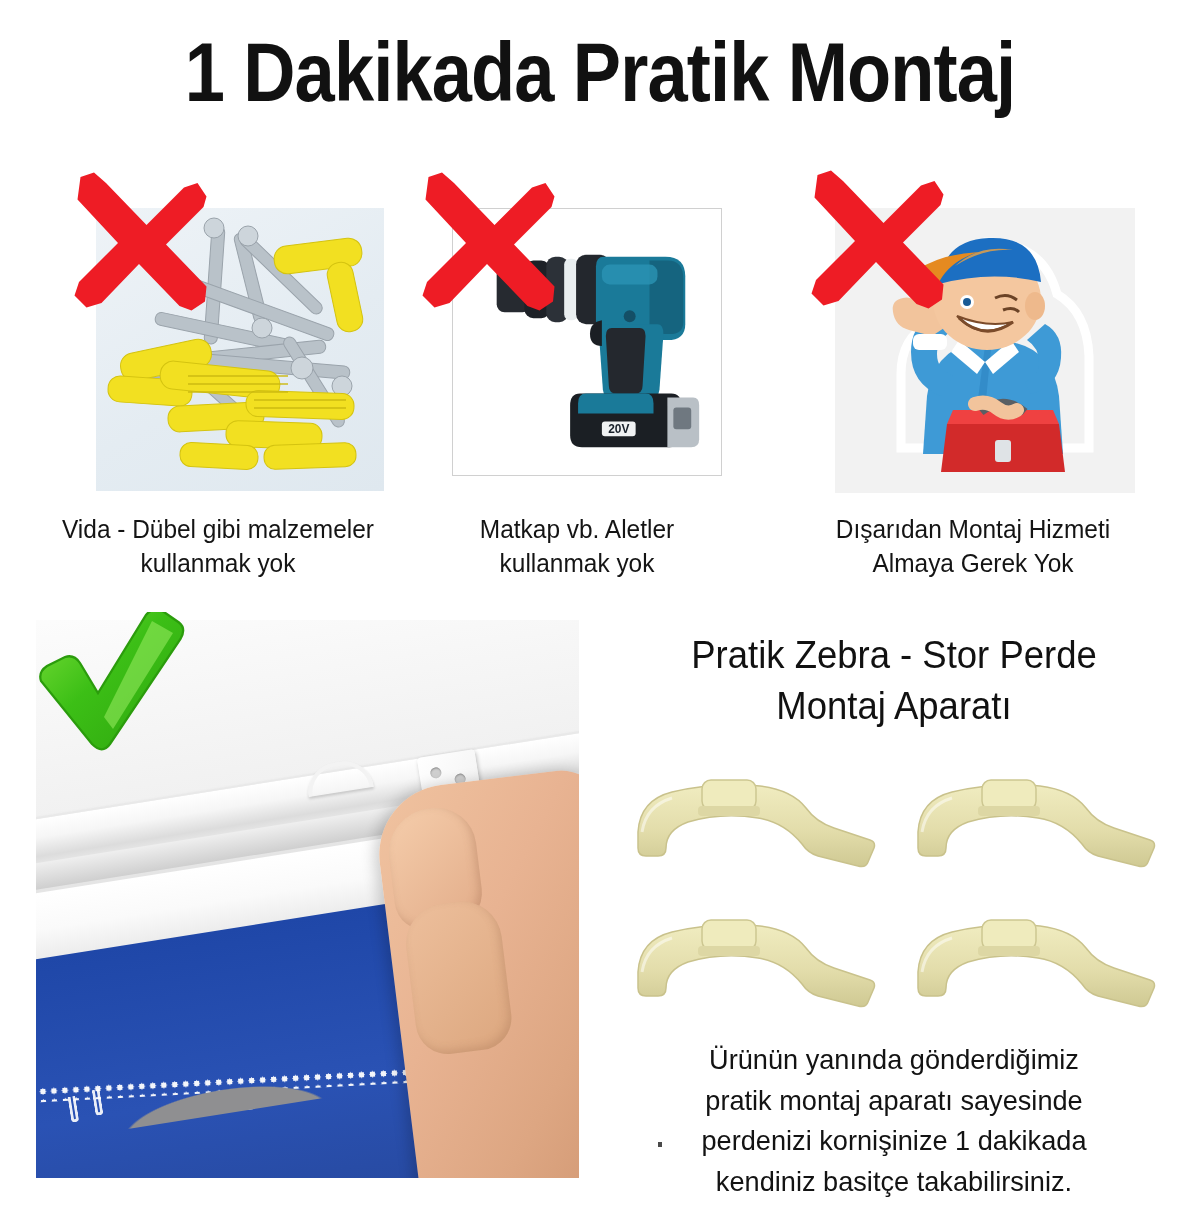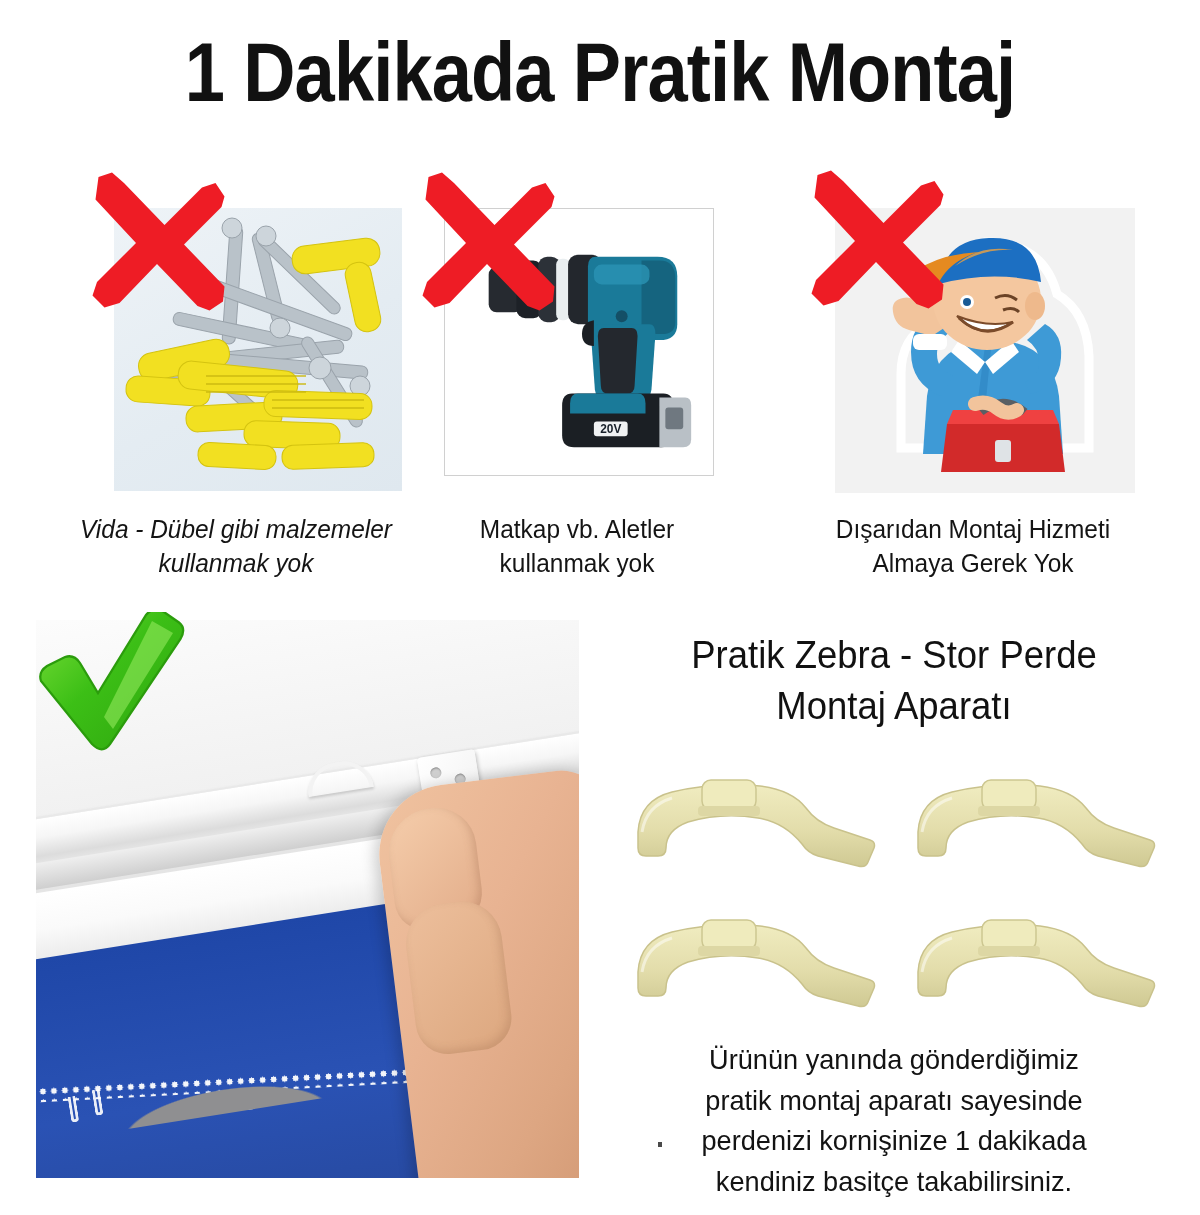--- a/index.html
+++ b/index.html
@@ -30,27 +30,27 @@
     line-height: 1.05;
   }
 
   
   .dont-row {
     position: absolute;
     top: 160px; left: 0; width: 1200px; height: 430px;
   }
 
   .dont-cell { position: absolute; top: 0; height: 430px; }
-  .cell-1 { left: 46px;  width: 380px; font-style: italic; }
+  .cell-1 { left: 28px;  width: 380px; }
   .cell-2 { left: 412px; width: 330px; }
   .cell-3 { left: 763px; width: 420px; }
 
   .media-wrap { position: absolute; top: 48px; }
   .m1 { left: 68px;  width: 288px; height: 283px; }
-  .m2 { left: 32px;  width: 270px; height: 268px; }
+  .m2 { left: 40px;  width: 270px; height: 268px; }
   .m3 { left: 72px;  width: 300px; height: 285px; }
 
   .panel-box { width: 100%; height: 100%; position: relative; overflow: hidden; }
   .bg-screws    { background: linear-gradient(150deg,#eef3f7 0%,#e4ecf2 55%,#dfe8ef 100%); }
   .bg-drill     { background: #ffffff; border: 1px solid #d0d0d0; }
   .bg-handyman  { background: #f2f2f2; }
 
   
   .red-x {
     position: absolute;

